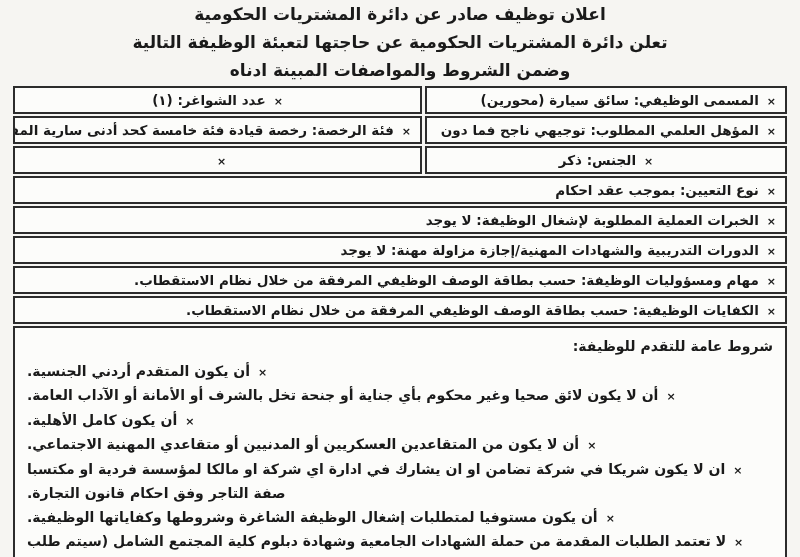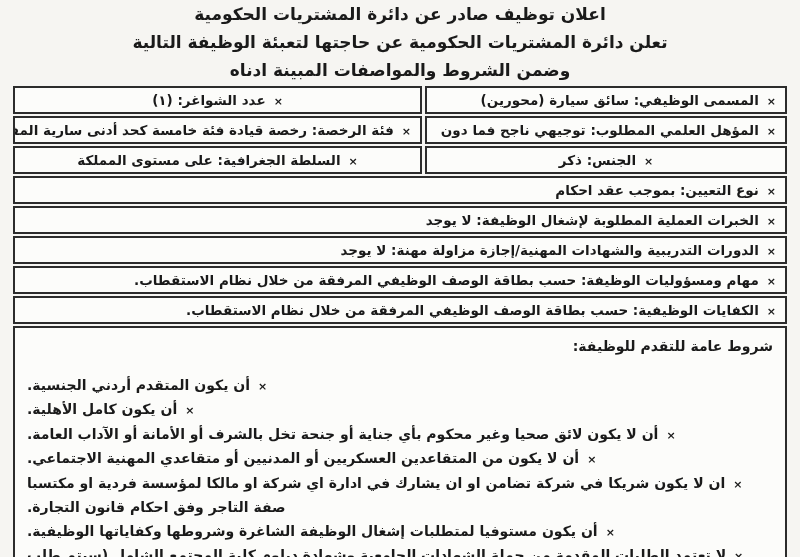--- a/index.html
+++ b/index.html
@@ -55,21 +55,21 @@
     margin-left: 8px;
   }
   .conditions {
     border: 2px solid #2c2c2c;
     background: #fcfcfa;
     padding: 7px 12px 24px 12px;
     font-size: 14px;
     line-height: 23.5px;
     min-height: 260px;
   }
-  .cond-title { margin-bottom: 15px; }
+  .cond-title { margin-bottom: 1px; }
   .cond-item { text-align: left; }
 </style>
 </head>
 <body>
 
 <div class="header">
   <div>اعلان توظيف صادر عن دائرة المشتريات الحكومية</div>
   <div>تعلن دائرة المشتريات الحكومية عن حاجتها لتعبئة الوظيفة التالية</div>
   <div>وضمن الشروط والمواصفات المبينة ادناه</div>
 </div>
@@ -98,21 +98,20 @@
     </div>
   </div>
 
   <div class="row2">
     <div class="cellbox c-right center">
       <span class="bullet">×</span>
       <span>الجنس: ذكر</span>
     </div>
     <div class="cellbox c-left center">
       <span class="bullet">×</span>
-      <span>السلطة الجغرافية: على مستوى المملكة</span>
     </div>
   </div>
 
   <div class="cellbox fullrow">
     <span class="bullet">×</span>
     <span>نوع التعيين: بموجب عقد احكام</span>
   </div>
   <div class="cellbox fullrow">
     <span class="bullet">×</span>
     <span>الخبرات العملية المطلوبة لإشغال الوظيفة: لا يوجد</span>
@@ -129,24 +128,24 @@
     <span class="bullet">×</span>
     <span>الكفايات الوظيفية: حسب بطاقة الوصف الوظيفي المرفقة من خلال نظام الاستقطاب.</span>
   </div>
 
   <div class="conditions">
     <div class="cond-title">شروط عامة للتقدم للوظيفة:</div>
     <div class="cond-item">
       <span class="bullet-inline">×</span><span>أن يكون المتقدم أردني الجنسية.</span>
     </div>
     <div class="cond-item">
-      <span class="bullet-inline">×</span><span>أن يكون كامل الأهلية.</span>
+      <span class="bullet-inline">×</span><span>أن لا يكون لائق صحيا وغير محكوم بأي جناية أو جنحة تخل بالشرف أو الأمانة أو الآداب العامة.</span>
     </div>
     <div class="cond-item">
-      <span class="bullet-inline">×</span><span>أن لا يكون لائق صحيا وغير محكوم بأي جناية أو جنحة تخل بالشرف أو الأمانة أو الآداب العامة.</span>
+      <span class="bullet-inline">×</span><span>أن يكون كامل الأهلية.</span>
     </div>
     <div class="cond-item">
       <span class="bullet-inline">×</span><span>أن لا يكون من المتقاعدين العسكريين أو المدنيين أو متقاعدي المهنية الاجتماعي.</span>
     </div>
     <div class="cond-item">
       <span class="bullet-inline">×</span><span>ان لا يكون شريكا في شركة تضامن او ان يشارك في ادارة اي شركة او مالكا لمؤسسة فردية او مكتسبا صفة التاجر وفق احكام قانون التجارة.</span>
     </div>
     <div class="cond-item">
       <span class="bullet-inline">×</span><span>أن يكون مستوفيا لمتطلبات إشغال الوظيفة الشاغرة وشروطها وكفاياتها الوظيفية.</span>
     </div>

